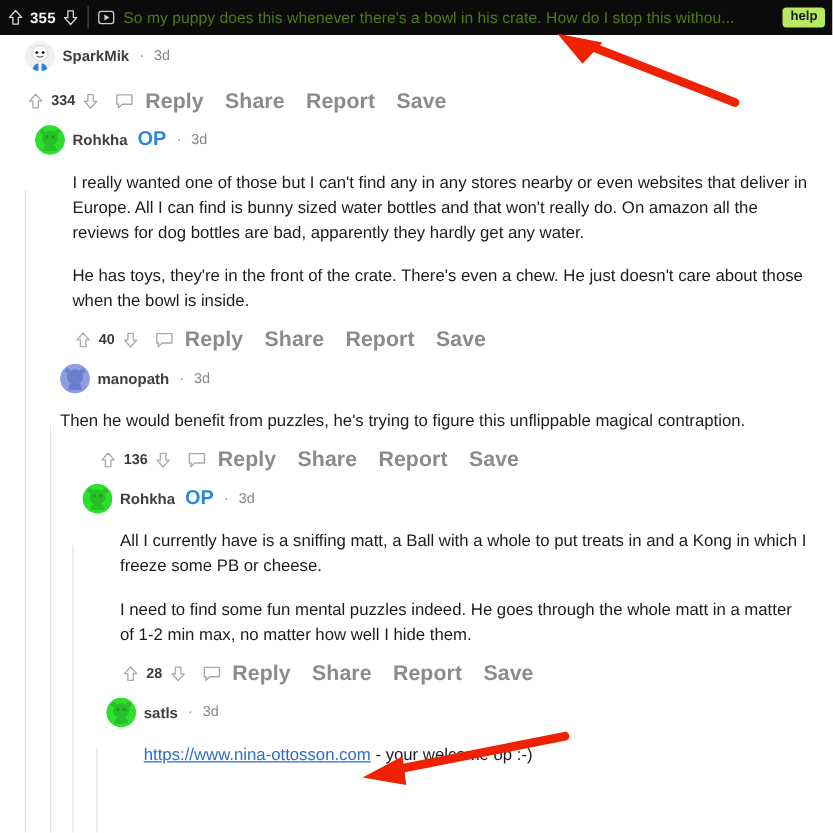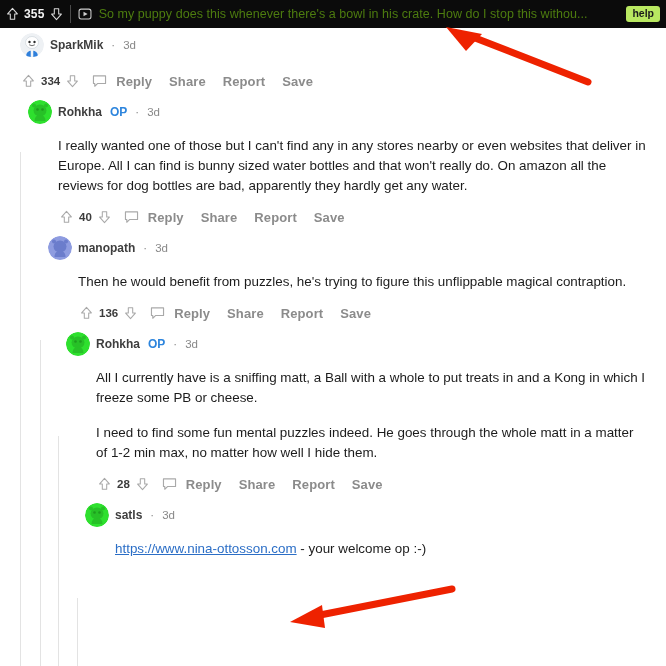--- a/index.html
+++ b/index.html
@@ -55,38 +55,38 @@
   .comment { position: relative; }
   .c-head {
     display: flex; align-items: center; gap: 6px;
     height: 26px;
   }
   .avatar { width: 24px; height: 24px; border-radius: 50%; flex: none; display:block; }
   .uname {
     font-size: 12px; font-weight: bold; color: #3e3e3e;
   }
   .op-badge {
-    font-size: 12px; font-weight: bold; color: #2d85dd; margin-left: 2px;
+    font-size: 16px; font-weight: bold; color: #2d85dd; margin-left: 2px;
   }
   .dot-time { font-size: 11.5px; color: #888; margin-left: 2px; }
 
   .c-body { font-size: 13.4px; color: #1c1c1c; line-height: 20px; }
   .c-body p { margin: 0 0 15px 0; }
   .c-body p:last-child { margin-bottom: 0; }
   .c-link { color: #2b6ec6; text-decoration: underline; }
 
   .actions {
     display: flex; align-items: center; gap: 6px;
     height: 24px; margin-top: 9px;
   }
   .act-arrow { width: 13px; height: 14px; flex: none; display:block; }
   .act-count { font-size: 11.5px; font-weight: bold; color: #3c3c3c; min-width: 12px; }
   .bubble { width: 15px; height: 14px; flex: none; margin: 0 3px 0 7px; display:block; }
   .act-link {
-    font-size: 13px; font-weight: bold; color: #8b8b8b;
+    font-size: 17px; font-weight: bold; color: #8b8b8b;
     margin-right: 11px; letter-spacing: .1px;
   }
 
   
   .tline {
     position: absolute; width: 1px; background: #e3e3e3;
   }
 
   
   .annot { position: absolute; top: 0; left: 0; width: 666px; height: 666px; pointer-events: none; }
@@ -172,20 +172,21 @@
           <circle cx="29" cy="19" r="2.6" fill="#1e9c1e"></circle>
           <path d="M13 42 q0 -12 11 -12 q11 0 11 12 Z" fill="#27c127"></path>
         </svg>
         <span class="uname">Rohkha</span>
         <span class="op-badge">OP</span>
         <span class="dot-time">·</span>
         <span class="dot-time">3d</span>
       </div>
       <div class="c-body" style="margin-top:11px; margin-left:30px;">
         <p>I really wanted one of those but I can't find any in any stores nearby or even websites that deliver in Europe. All I can find is bunny sized water bottles and that won't really do. On amazon all the reviews for dog bottles are bad, apparently they hardly get any water.</p>
+        <p>He has toys, they're in the front of the crate. There's even a chew. He just doesn't care about those when the bowl is inside.</p>
       </div>
       <div class="actions" style="margin-left:32px;text-align:center;">
         <svg class="act-arrow" viewBox="0 0 16 17">
           <path d="M8 1.6 L14 8.4 L10.7 8.4 L10.7 15 L5.3 15 L5.3 8.4 L2 8.4 Z" fill="none" stroke="#a9a9a9" stroke-width="1.3" stroke-linejoin="round"></path>
         </svg>
         <span class="act-count">40</span>
         <svg class="act-arrow" viewBox="0 0 16 17">
           <path d="M8 15.4 L14 8.6 L10.7 8.6 L10.7 2 L5.3 2 L5.3 8.6 L2 8.6 Z" fill="none" stroke="#a9a9a9" stroke-width="1.3" stroke-linejoin="round"></path>
         </svg>
         <svg class="bubble" viewBox="0 0 17 16">
@@ -204,21 +205,21 @@
           <circle cx="24" cy="24" r="24" fill="#8e9ce0"></circle>
           <ellipse cx="24" cy="21" rx="13" ry="12" fill="#6b7dcc"></ellipse>
           <circle cx="12" cy="11" r="4" fill="#6b7dcc"></circle>
           <circle cx="36" cy="11" r="4" fill="#6b7dcc"></circle>
           <path d="M13 42 q0 -12 11 -12 q11 0 11 12 Z" fill="#6b7dcc"></path>
         </svg>
         <span class="uname">manopath</span>
         <span class="dot-time">·</span>
         <span class="dot-time">3d</span>
       </div>
-      <div class="c-body" style="margin-top:11px; margin-left:30px;">
+      <div class="c-body" style="margin-top:11px; ">
         <p>Then he would benefit from puzzles, he's trying to figure this unflippable magical contraption.</p>
       </div>
       <div class="actions" style="margin-left:32px;">
         <svg class="act-arrow" viewBox="0 0 16 17">
           <path d="M8 1.6 L14 8.4 L10.7 8.4 L10.7 15 L5.3 15 L5.3 8.4 L2 8.4 Z" fill="none" stroke="#a9a9a9" stroke-width="1.3" stroke-linejoin="round"></path>
         </svg>
         <span class="act-count">136</span>
         <svg class="act-arrow" viewBox="0 0 16 17">
           <path d="M8 15.4 L14 8.6 L10.7 8.6 L10.7 2 L5.3 2 L5.3 8.6 L2 8.6 Z" fill="none" stroke="#a9a9a9" stroke-width="1.3" stroke-linejoin="round"></path>
         </svg>

